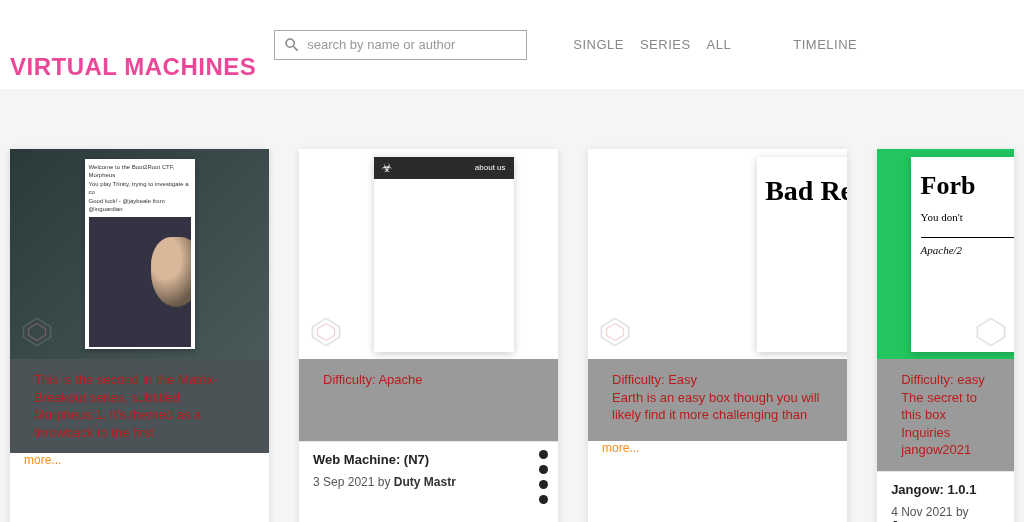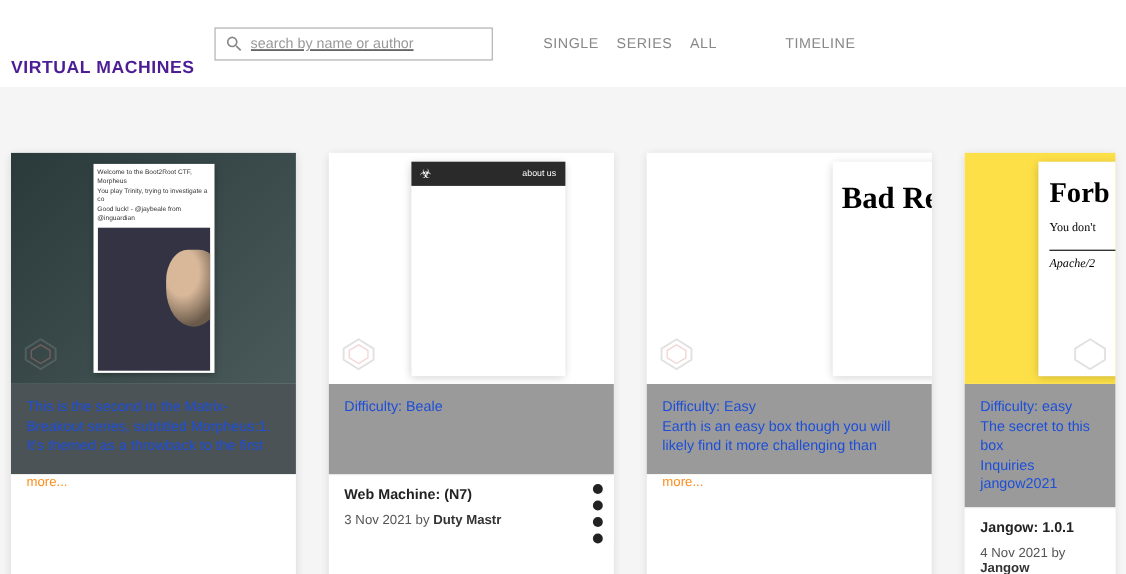--- a/index.html
+++ b/index.html
@@ -1,20 +1,20 @@
 <!DOCTYPE html>
 <html><head>
 <meta charset="utf-8">
 <style>
 * { box-sizing: border-box; margin: 0; padding: 0; }
 body { font-family: Arial, Helvetica, sans-serif; background: #f5f5f5; width: 1024px; height: 522px; overflow: hidden; }
 
 .topbar { display: flex; align-items: center; padding: 8px 10px; background: #fff; gap: 18px; }
-.title { font-size: 16px; font-weight: bold; color: #4c1d95; letter-spacing: 0.5px; margin-top: 45px; }
-.search-wrap { position: relative; display: flex; align-items: center; border: 1px solid #aaa; width: 253px; height: 30px; padding: 0 8px; gap: 6px; text-decoration: underline; }
+.title { font-size: 24px; font-weight: bold; color: #ec4899; letter-spacing: 0.5px; margin-top: 45px; }
+.search-wrap { position: relative; display: flex; align-items: center; border: 1px solid #aaa; width: 253px; height: 30px; padding: 0 8px; gap: 6px; }
 .search-wrap svg { width: 18px; height: 18px; fill: #888; }
 .search-input { border: none; outline: none; font-size: 13px; color: #555; flex: 1; background: transparent; }
 .search-input::placeholder { color: #999; }
 .nav { display: flex; gap: 16px; margin-left: 28px; }
 .nav-item { color: #888; font-size: 13px; cursor: pointer; letter-spacing: 0.5px; }
 .nav-spacer { width: 30px; }
 
 .grid { display: flex; gap: 30px; padding: 60px 10px 10px 10px; }
 
 .card { width: 265px; background: #fff; box-shadow: 0 2px 8px rgba(0,0,0,0.12); display: flex; flex-direction: column; position: relative; }
@@ -24,21 +24,21 @@
 .thumb.dark { background: linear-gradient(135deg, #2a3a3a, #4a5a5a); }
 .thumb .mini { background:#fff; width:110px; height:190px; box-shadow:0 2px 6px rgba(0,0,0,0.3); font-size:6px; padding:4px; color:#333; overflow:hidden; }
 .mini-hdr { background:#2a2a2a; color:#fff; font-size:8px; padding:4px 8px; display:flex; align-items:center; justify-content:space-between; }
 .bio { font-size:12px; color:#fff; }
 .thumb .big-text { font-family: "Times New Roman", serif; font-weight:bold; font-size:28px; color:#000; position:absolute; left:18px; }
 .thumb .sub-text { font-family: "Times New Roman", serif; font-size:11px; color:#000; }
 .thumb .hr { border-top:1px solid #000; width:90%; }
 .logo-badge { position:absolute; left:10px; bottom:10px; width:34px; height:34px; opacity:0.35; }
 .logo-badge svg { width:100%; height:100%; }
 
-.desc { background: rgba(120,120,120,0.75); color:#1d4ed8; font-size:13px; padding:12px 14px; min-height:82px; line-height:1.35; }
+.desc { background: rgba(120,120,120,0.75); color:#b91c1c; font-size:13px; padding:12px 24px; min-height:82px; line-height:1.35; }
 .card:first-child .desc { background: rgba(30,40,45,0.8); }
 .more { color:#ff8c1a; font-size:12px; font-weight:normal; padding: 0 14px 8px 14px; cursor:pointer; }
 .card:first-child .more, .card:nth-child(3) .more { display:block; }
 
 .footer { border-top:1px solid #e5e5e5; padding:10px 14px 14px 14px; position:relative; background:#fff; }
 .vm-title { font-size:13px; font-weight:bold; color:#222; margin-bottom:8px; }
 .vm-meta { font-size:12px; color:#555; }
 .vm-meta b { font-weight:bold; color:#333;text-align:center; }
 
 .dots { position:absolute; right:10px; top:8px; display:flex; flex-direction:column; gap:6px; cursor:pointer; }
@@ -98,24 +98,24 @@
         <div class="mini-hdr">
             <span class="bio">☣</span>
             <span>about us</span>
           </div>
       </div>
       <div class="logo-badge"><svg viewBox="0 0 40 40">
             <polygon points="20,4 36,14 36,26 20,36 4,26 4,14" fill="none" stroke="#aaa" stroke-width="2"></polygon>
             <polygon points="20,10 30,16 30,24 20,30 10,24 10,16" fill="none" stroke="#d88" stroke-width="1.5"></polygon>
           </svg></div>
     </div>
-    <div class="desc">Difficulty: Beale</div>
+    <div class="desc">Difficulty: Apache</div>
     <div class="footer">
       <div class="vm-title">Web Machine: (N7)</div>
-      <div class="vm-meta"><span>3 Nov 2021</span> <span>by</span> <b>Duty Mastr</b></div>
+      <div class="vm-meta"><span>3 Sep 2021</span> <span>by</span> <b>Duty Mastr</b></div>
       <div class="dots">
           <div class="dot"></div>
           <div class="dot"></div>
           <div class="dot"></div>
           <div class="dot"></div>
         </div>
     </div>
   </div>
 
   <div class="card">
@@ -127,21 +127,21 @@
             <polygon points="20,4 36,14 36,26 20,36 4,26 4,14" fill="none" stroke="#aaa" stroke-width="2"></polygon>
             <polygon points="20,10 30,16 30,24 20,30 10,24 10,16" fill="none" stroke="#d88" stroke-width="1.5"></polygon>
           </svg></div>
     </div>
     <div class="desc" style="white-space:pre-line;">Difficulty: Easy
 Earth is an easy box though you will likely find it more challenging than</div>
     <div class="more">more...</div>
   </div>
 
   <div class="card cut">
-    <div class="thumb" style="background:#fde047; justify-content:flex-end;">
+    <div class="thumb" style="background:#22c55e; ">
       <div class="thumb-white-frame" style="margin-left:0; margin-right:-70px; padding:14px 10px;">
         <div style="font-family:'Times New Roman',serif; font-weight:bold; font-size:26px;">Forb</div>
         <div class="sub-text" style="margin-top:10px;">You don't</div>
         <div class="hr" style="margin-top:14px;"></div>
         <div class="sub-text" style="font-style:italic; margin-top:6px;">Apache/2</div>
       </div>
       <div class="logo-badge" style="left:auto; right:6px;"><svg viewBox="0 0 40 40">
             <polygon points="20,4 36,14 36,26 20,36 4,26 4,14" fill="none" stroke="#aaa" stroke-width="2"></polygon>
           </svg></div>
     </div>

